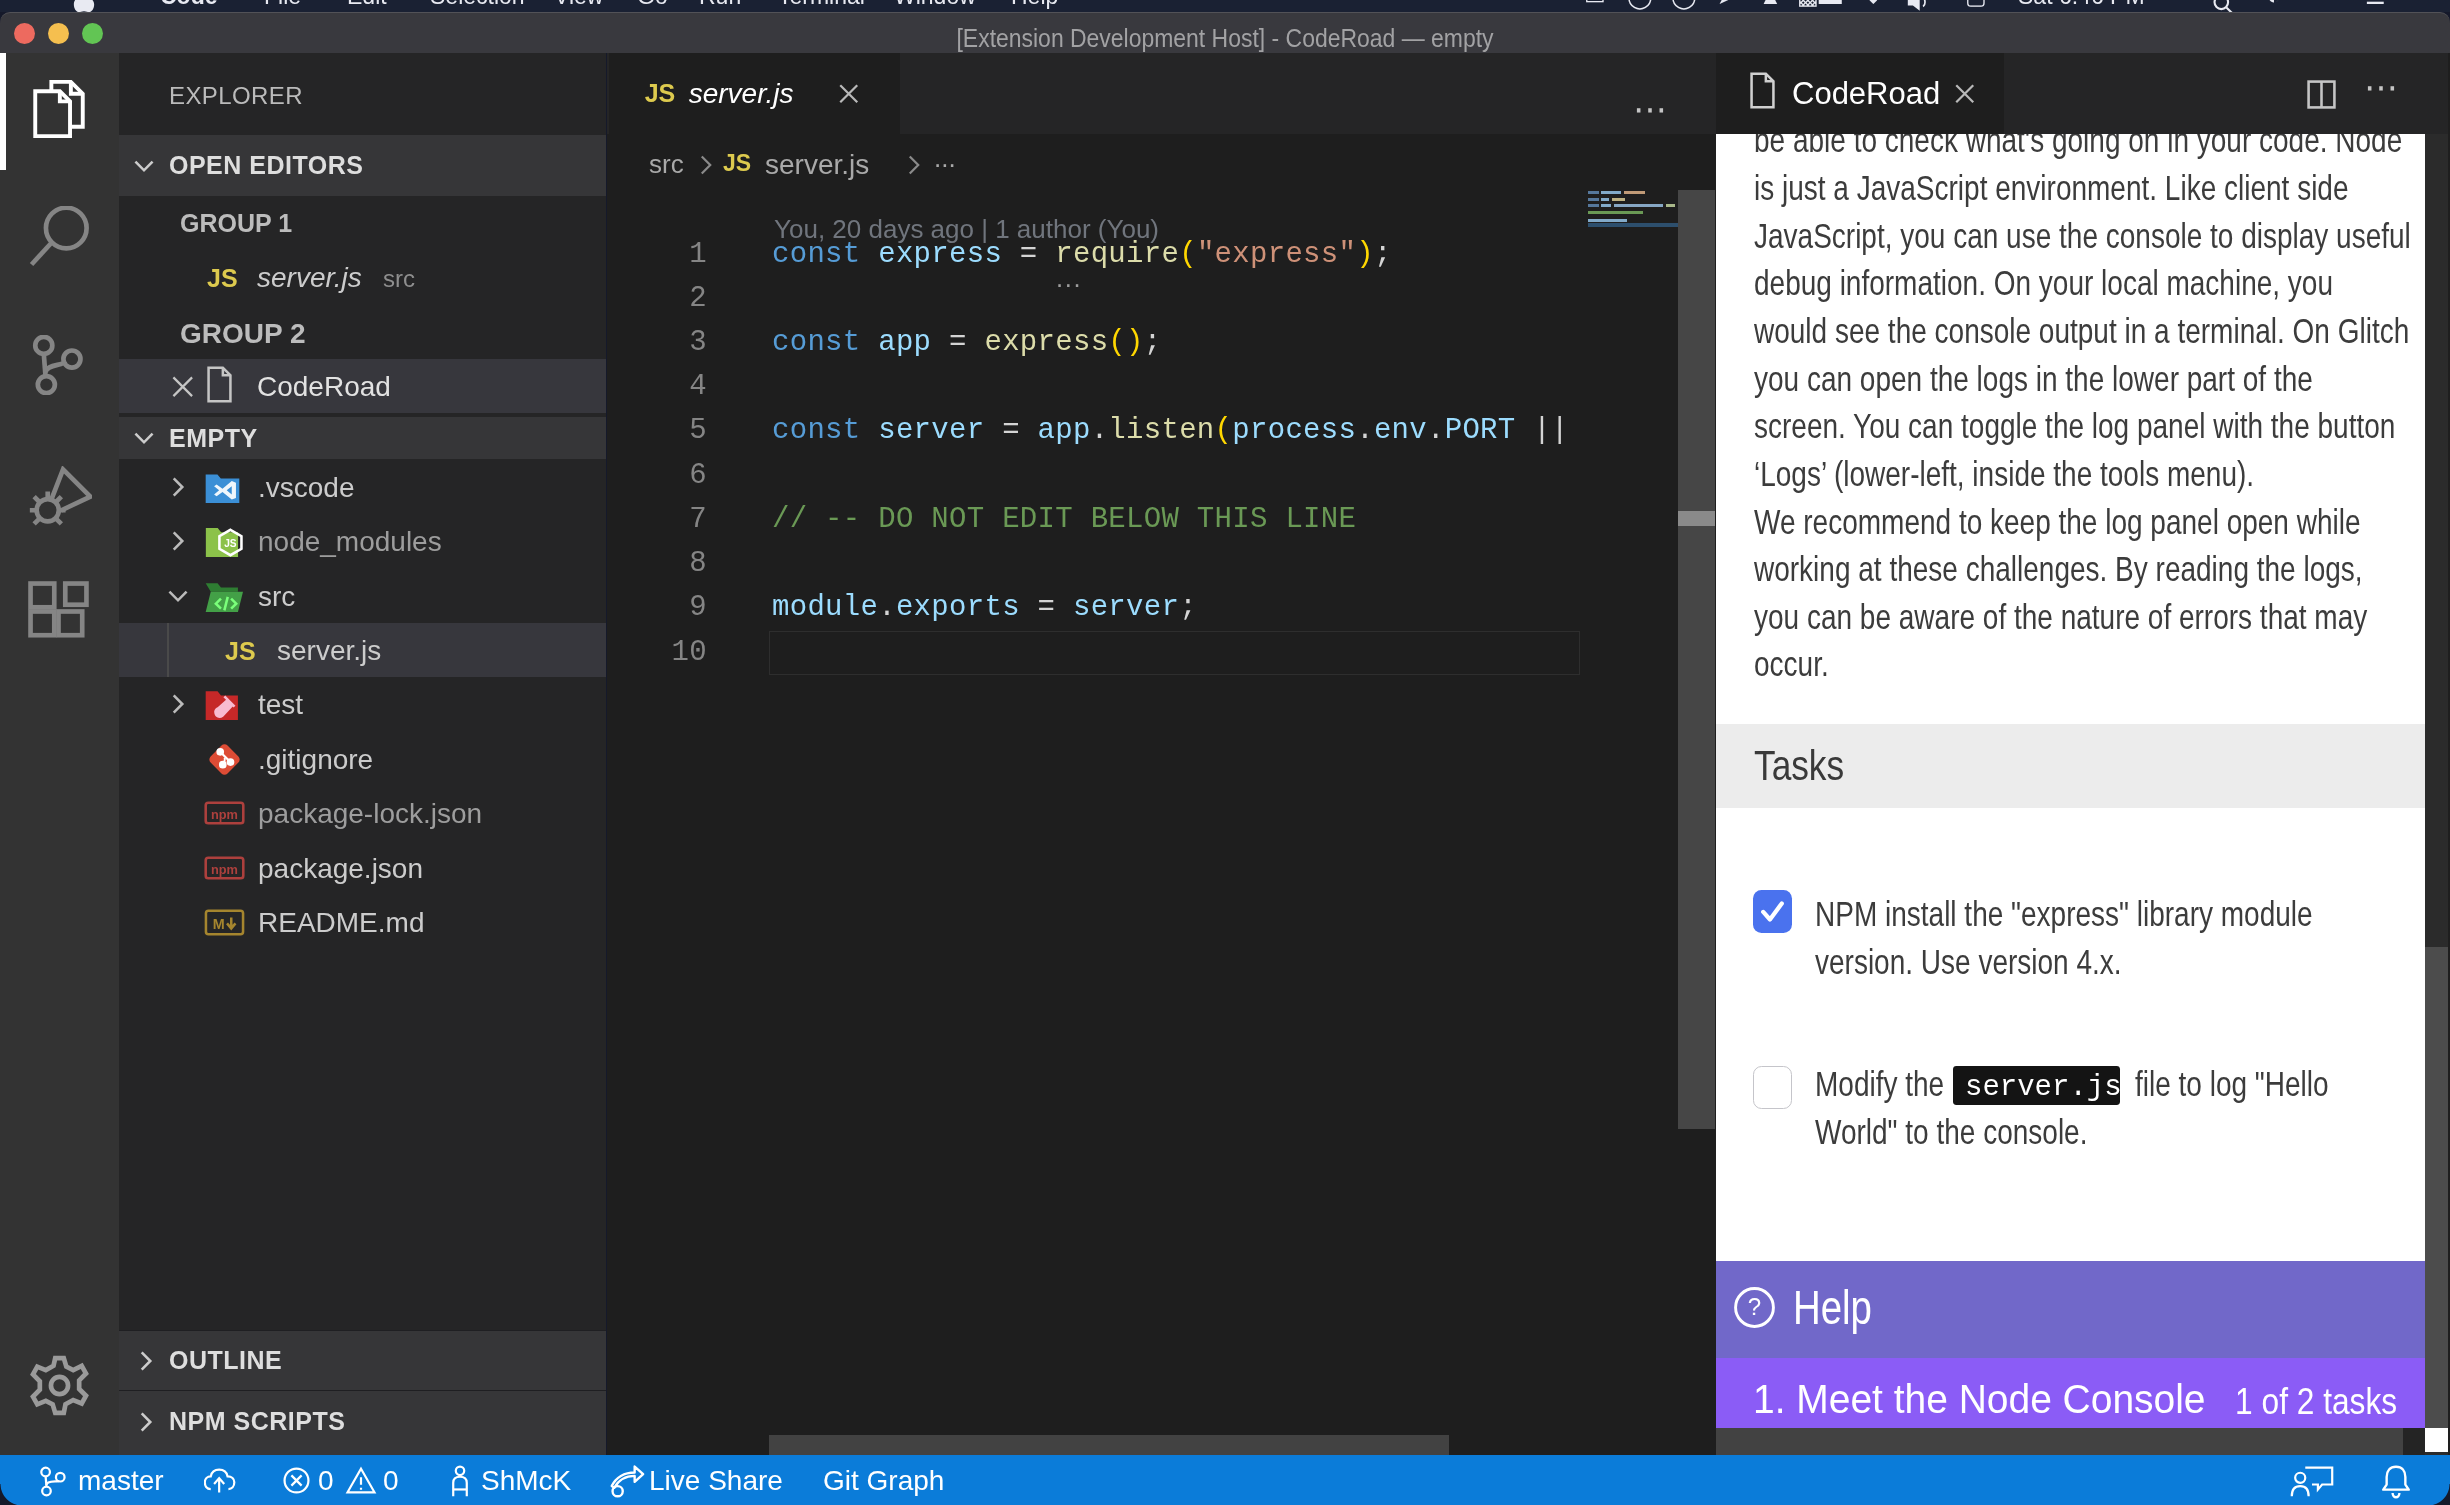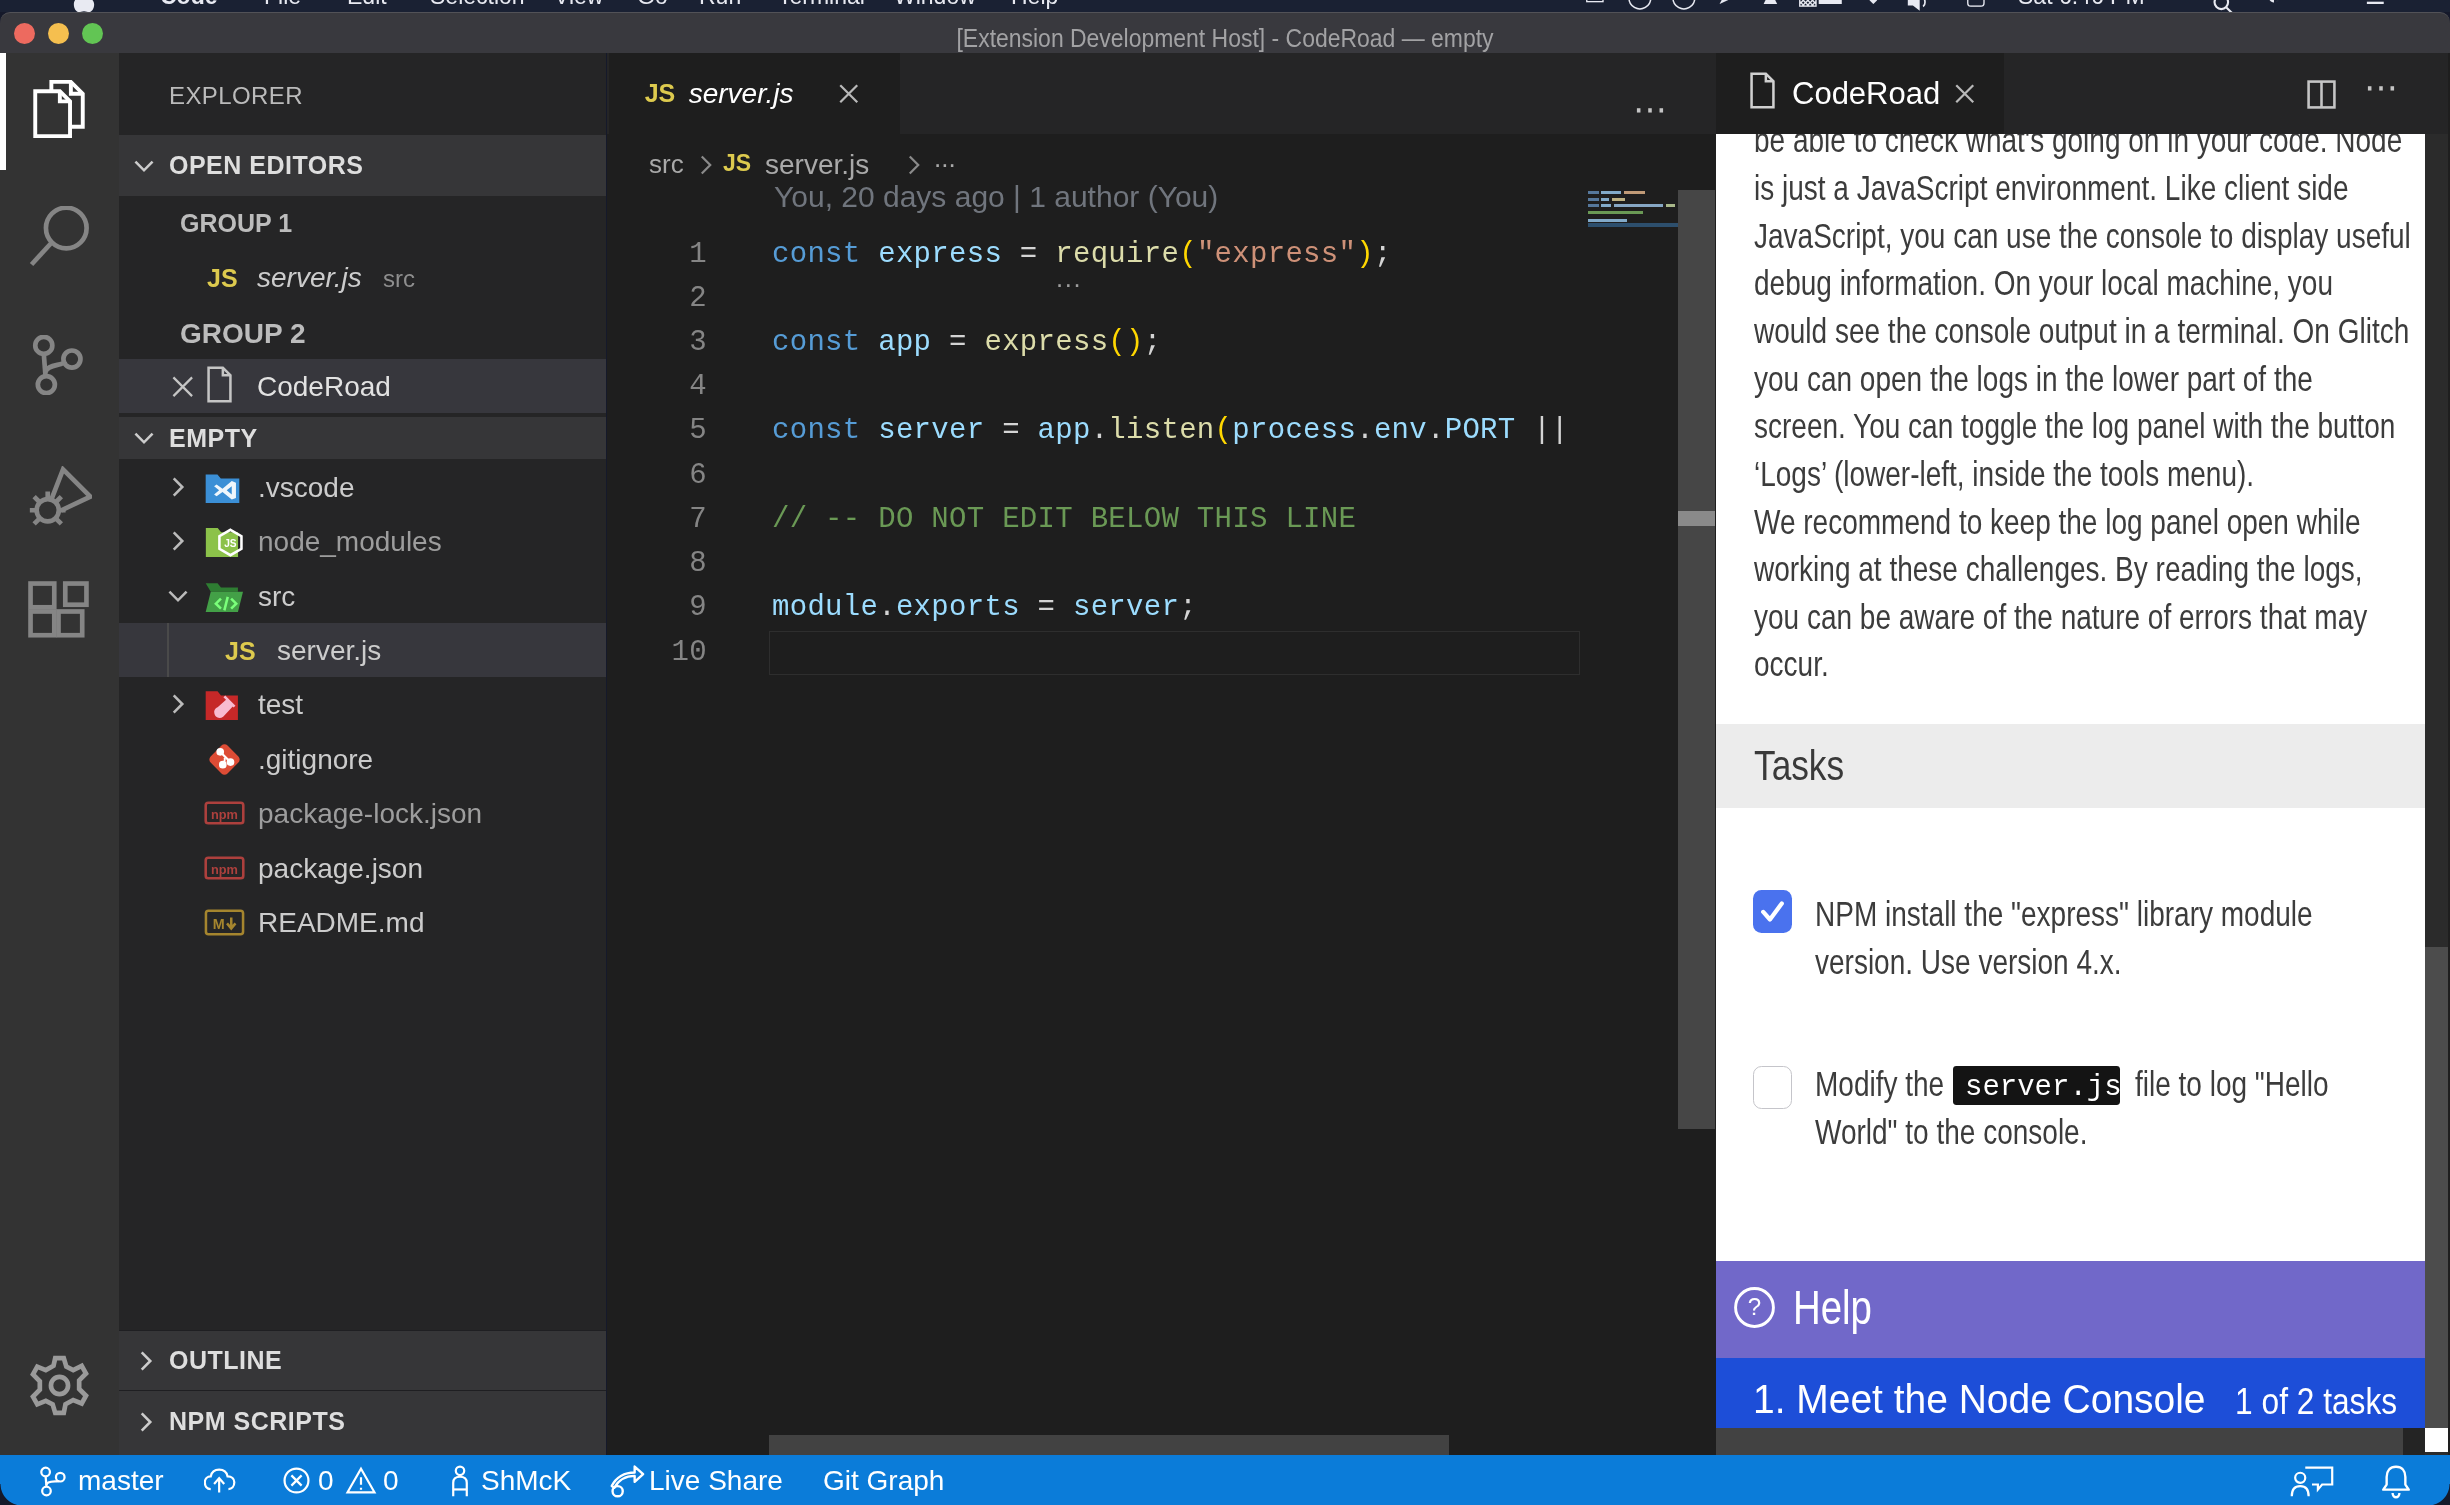--- a/index.html
+++ b/index.html
@@ -305,21 +305,21 @@
         <path d="M 8 3 L 18 13 L 8 23" fill="none" stroke="#8a8a8a" stroke-width="2.6"></path>
       </svg>
     <div class="jsbadge" style="left:116px;top:16px;font-size:23px;">JS</div>
     <div class="abs" style="left:158px;top:14.5px;font-size:28px;">server.js</div>
     <svg class="abs" style="left:296px;top:20.4px;" width="22" height="22" viewBox="0 0 26 26">
         <path d="M 8 3 L 18 13 L 8 23" fill="none" stroke="#8a8a8a" stroke-width="2.6"></path>
       </svg>
     <div class="abs" style="left:327px;top:8.5px;font-size:26px;">...</div>
   </div>
 
-  <div class="abs" style="left:167px;top:122px;height:44px;line-height:44px;font-size:30px;color:#70757d;">You, 20 days ago | 1 author (You)</div>
+  <div class="abs" style="left:167px;top:154px;height:44px;line-height:44px;font-size:26px;color:#70757d;">You, 20 days ago | 1 author (You)</div>
 
   <div class="abs" style="left:162px;top:578px;width:811px;height:44px;border:1.7px solid #2e2e2e;"></div>
 
   <div class="lnum code" style="top:180px;">1</div>
   <div class="lnum code" style="top:224px;">2</div>
   <div class="lnum code" style="top:268px;">3</div>
   <div class="lnum code" style="top:312px;">4</div>
   <div class="lnum code" style="top:356px;">5</div>
   <div class="lnum code" style="top:401px;">6</div>
   <div class="lnum code" style="top:445px;">7</div>
@@ -406,21 +406,21 @@
     <div class="wtext" style="left:99px;top:978px;">World" to the console.</div>
 
     <div class="abs" style="left:0;top:1127px;width:709px;height:97px;background:#7168c9;">
       <svg class="abs" style="left:17px;top:25px;" width="43" height="43" viewBox="0 0 50 50">
         <circle cx="25" cy="25" r="22" fill="none" stroke="#ffffff" stroke-width="3.4"></circle>
         <text x="25" y="34" font-size="28" fill="#ffffff" text-anchor="middle" font-family="Liberation Sans">?</text>
       </svg>
       <div class="abs" style="left:77px;top:18.7px;font-size:48px;color:#ffffff;transform:scaleX(0.8);transform-origin:0 0;">Help</div>
     </div>
 
-    <div class="abs" style="left:0;top:1224px;width:709px;height:70px;background:#1d4ed8;">
+    <div class="abs" style="left:0;top:1224px;width:709px;height:70px;background:#8b5cf6;">
       <div class="abs" style="left:37px;top:18px;font-size:41px;color:#ffffff;transform:scaleX(0.95);transform-origin:0 0;">1. Meet the Node Console</div>
       <div class="abs" style="right:28px;top:23px;font-size:36px;color:#ffffff;transform:scaleX(0.88);transform-origin:100% 0;">1 of 2 tasks</div>
     </div>
   </div>
 
   <div class="abs" style="left:0;top:1375px;width:687px;height:28px;background:#424242;"></div>
   <div class="abs" style="left:687px;top:1375px;width:21px;height:28px;background:#242424;"></div>
 
   <div class="abs" style="left:709px;top:81px;width:23px;height:1321px;background:#2b2b2b;"></div>
   <div class="abs" style="left:709px;top:894px;width:23px;height:481px;background:#4c4c4c;"></div>

